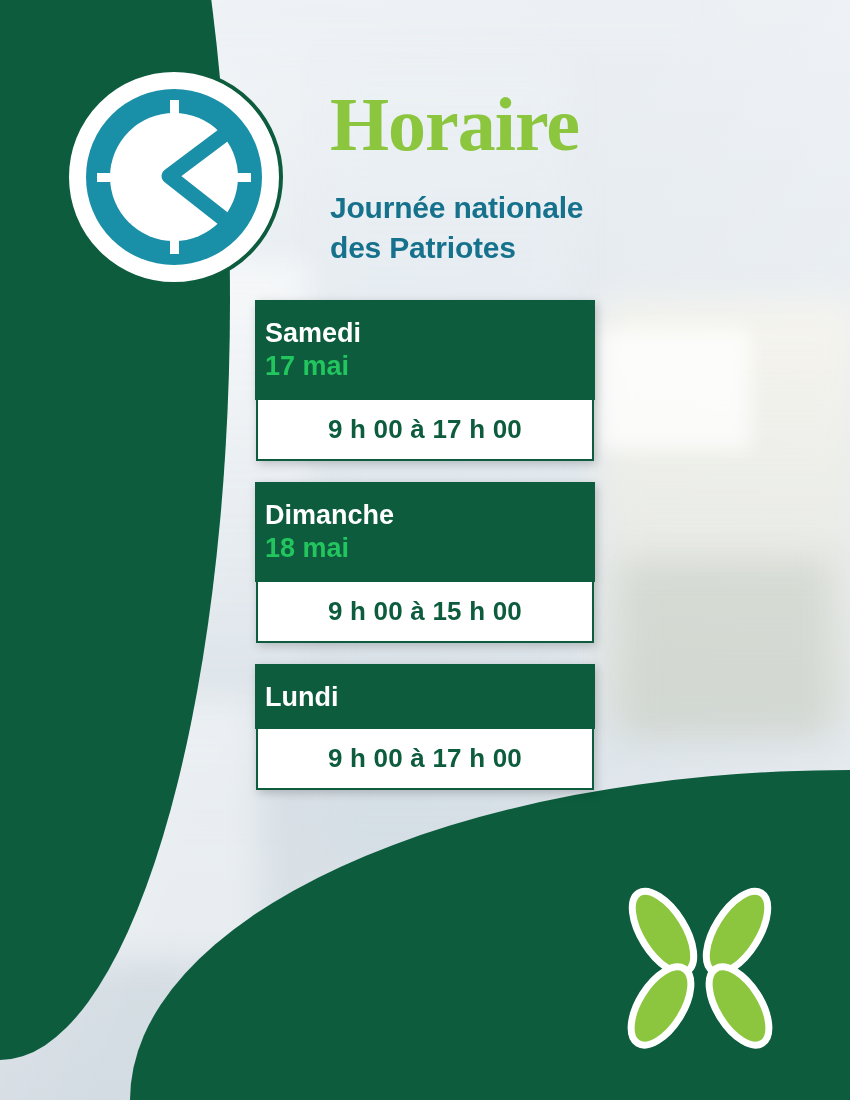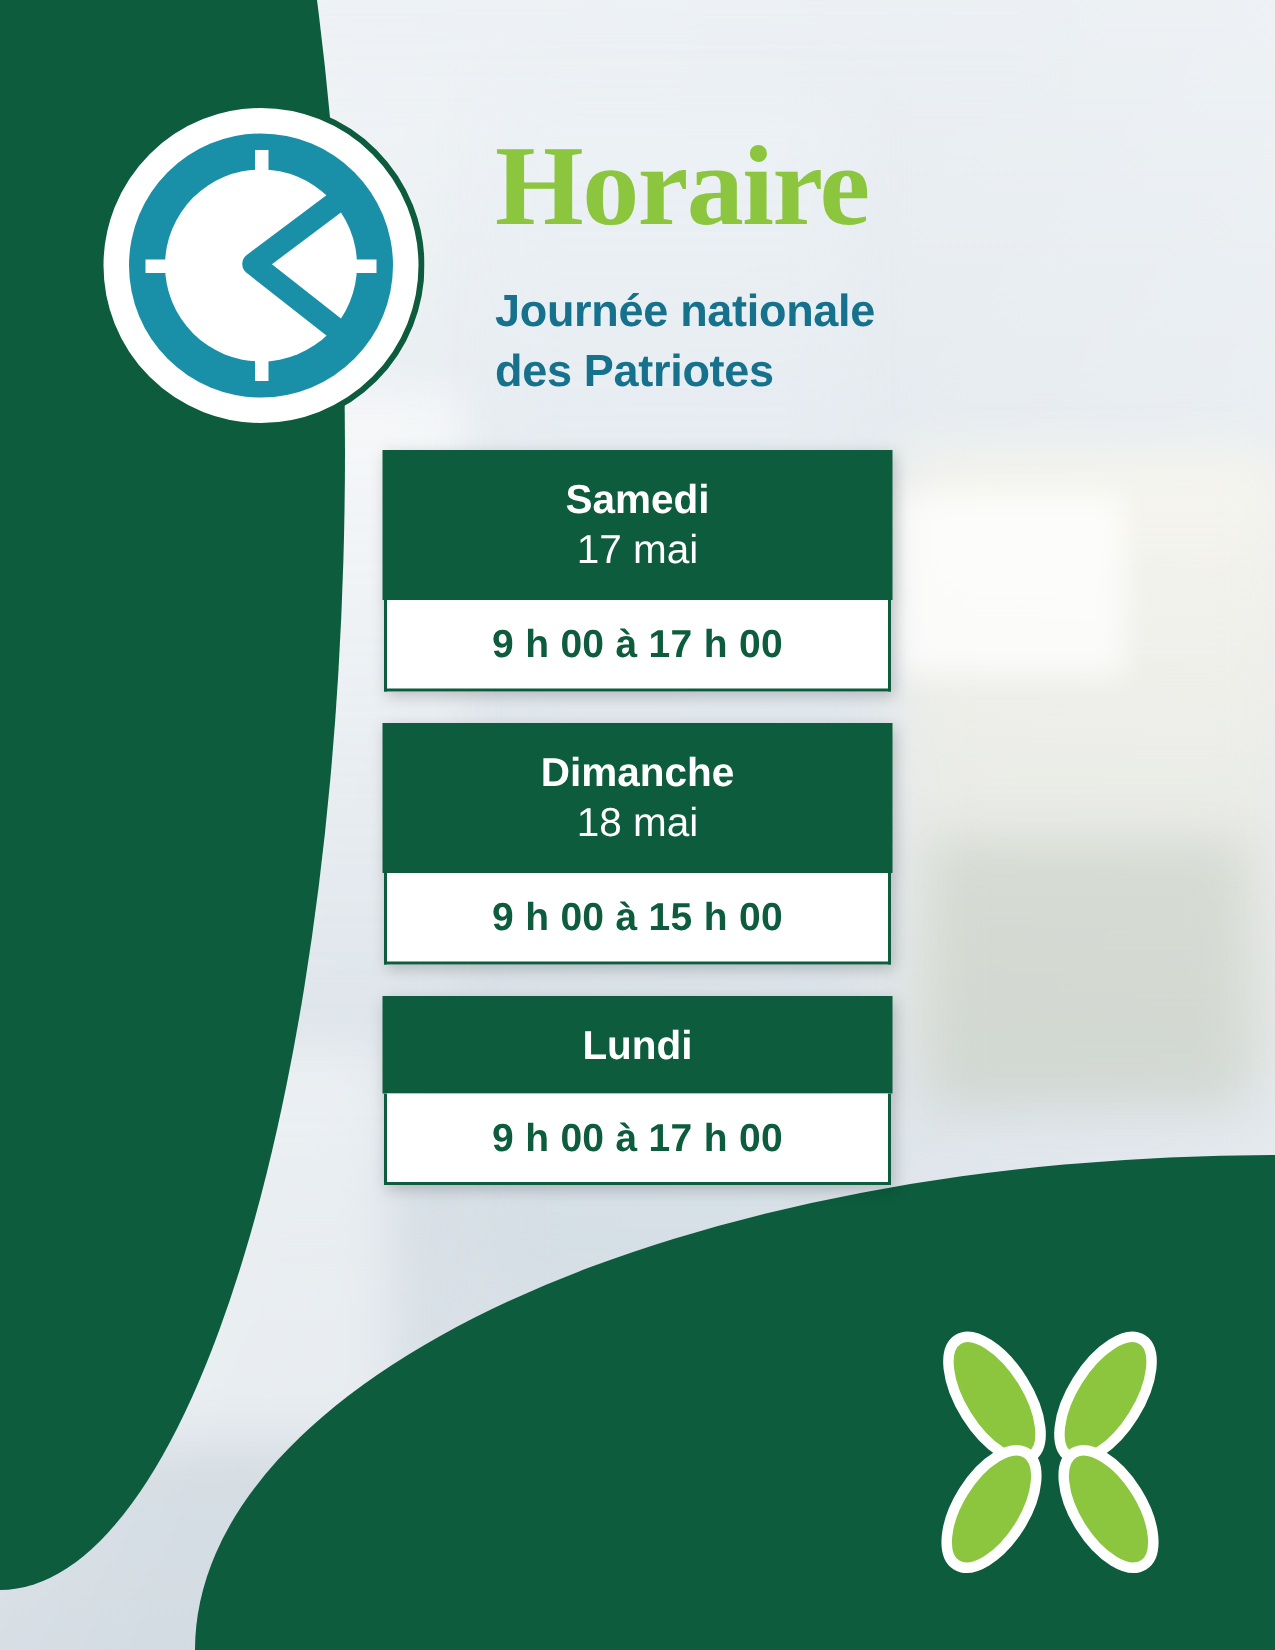--- a/index.html
+++ b/index.html
@@ -142,32 +142,32 @@
     left: 255px; top: 300px;
     width: 340px;
   }
   .card {
     margin-bottom: 21px;
     filter: drop-shadow(2px 3px 5px rgba(0,0,0,0.20));
   }
   .card .head {
     background: #0c5c3d;
     padding: 18px 10px 16px 10px;
-    text-align: center;
+    text-align: left;
   }
   .card .day {
     color: #ffffff;
     font-size: 27px;
     font-weight: bold;
     line-height: 1.15;
   }
   .card .date {
-    color: #ffffff;
+    color: #22c55e;
     font-size: 27px;
-    font-weight: normal;
+    font-weight: bold;
     line-height: 1.3;
   }
   .card .hoursWrap {
     background: #ffffff;
     border: 2px solid #0c5c3d;
     border-top: none;
     padding: 14px 8px;
     text-align: center;
     margin: 0 1px;
   }

